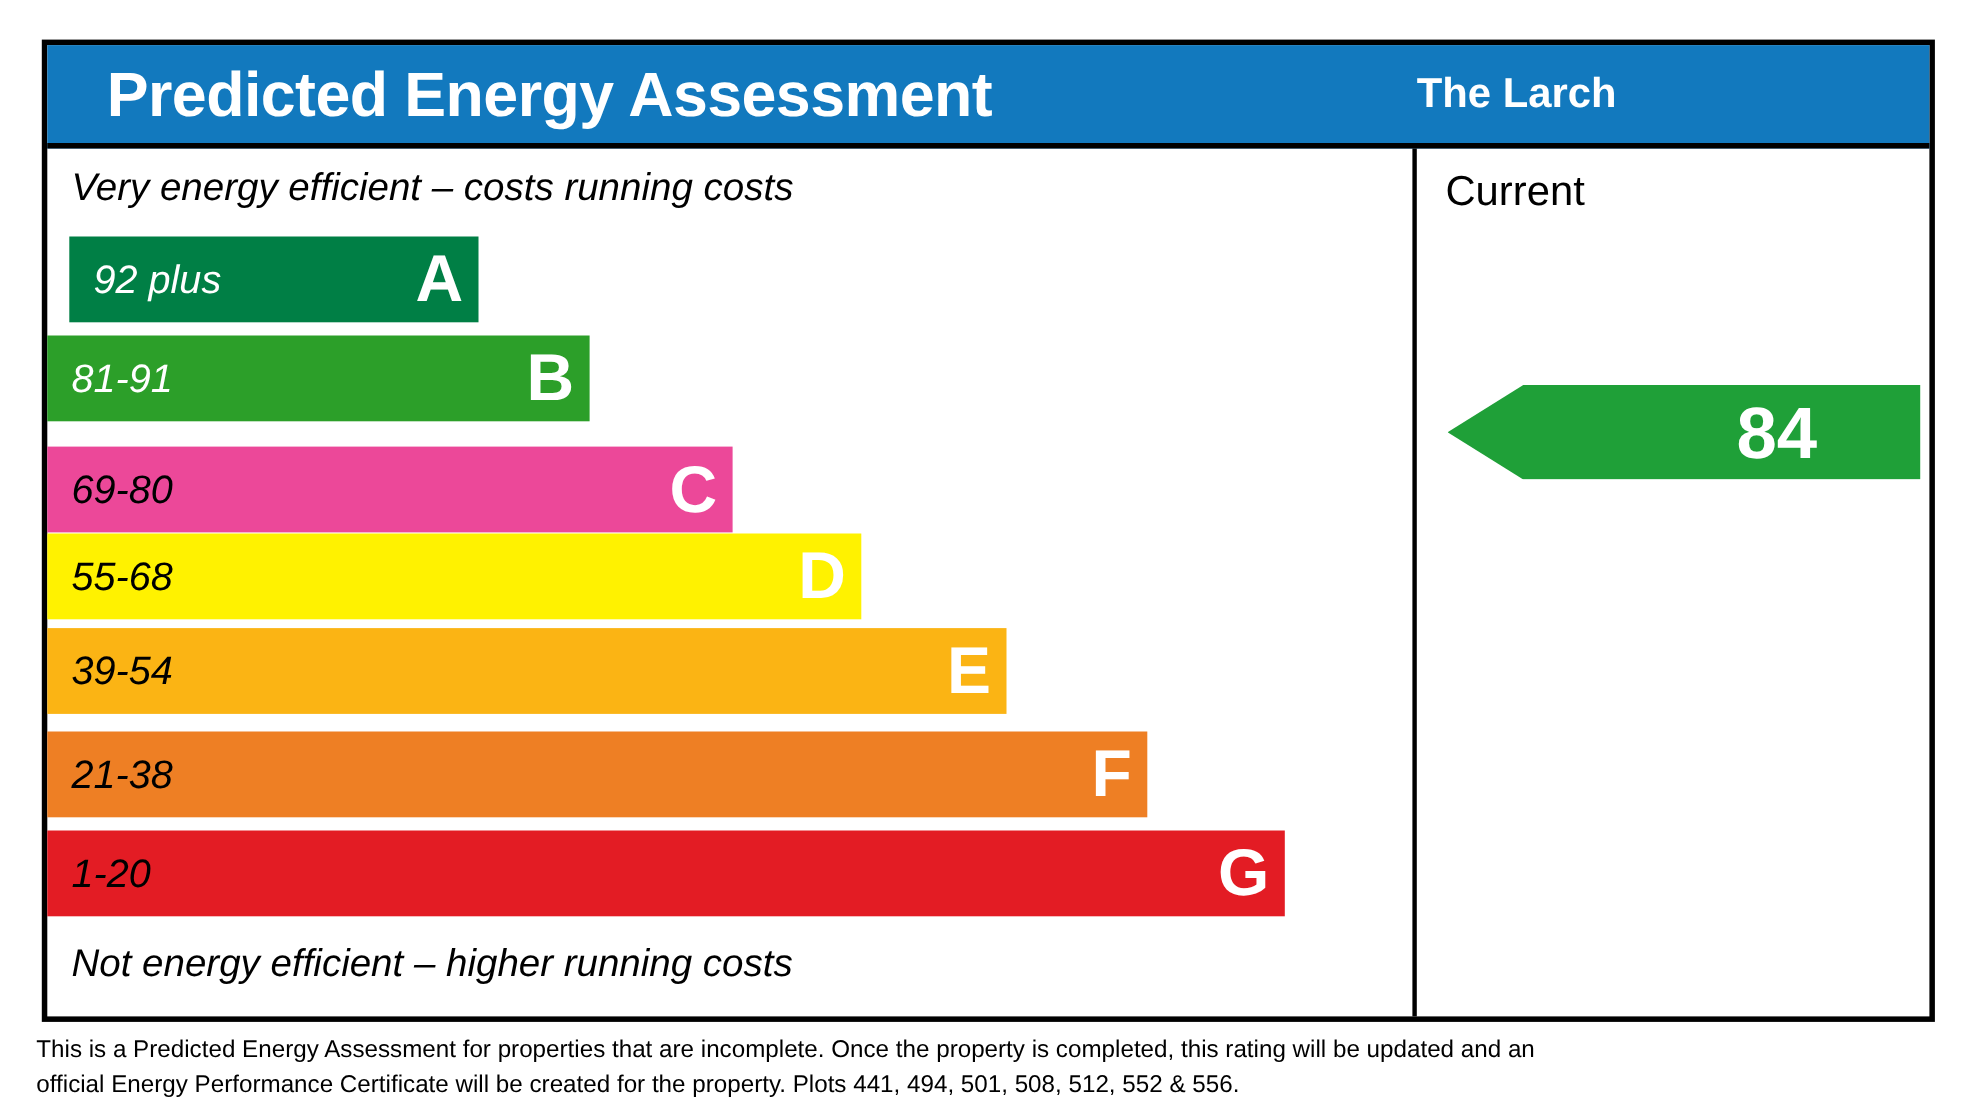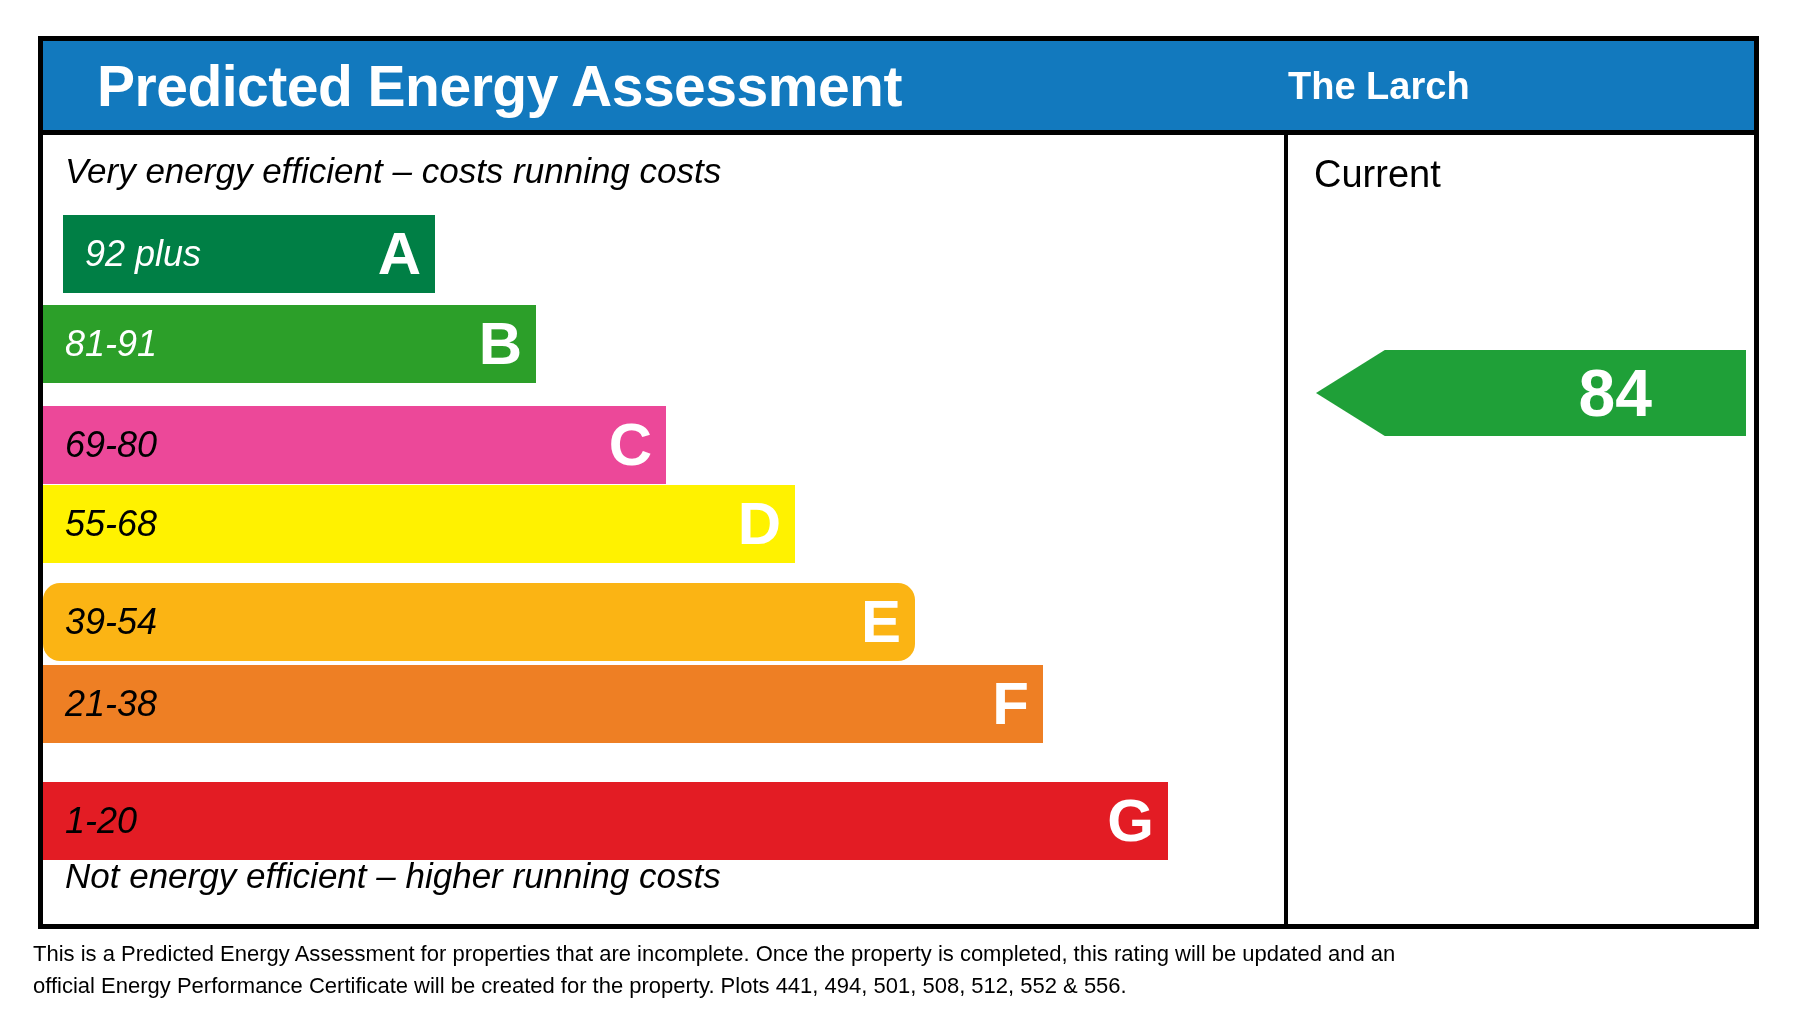--- a/index.html
+++ b/index.html
@@ -213,36 +213,36 @@
         <div class="band" style="top:90px;width:493px;background:#2C9F29;text-decoration:underline;">
           <span class="band-range txt-white">81-91</span>
           <span class="band-letter">B</span>
         </div>
 
         <div class="band" style="top:191px;width:623px;background:#ec4899;">
           <span class="band-range txt-black">69-80</span>
           <span class="band-letter">C</span>
         </div>
 
-        <div class="band" style="top:270px;width:740px;background:#FFF200;padding-left:12px;">
+        <div class="band" style="top:270px;width:740px;background:#FFF200;">
           <span class="band-range txt-black">55-68</span>
           <span class="band-letter">D</span>
         </div>
 
-        <div class="band" style="top:368px;width:872px;background:#FBB414;border-radius:17px;">
+        <div class="band" style="top:356px;width:872px;background:#FBB414;">
           <span class="band-range txt-black">39-54</span>
           <span class="band-letter">E</span>
         </div>
 
         <div class="band" style="top:450px;width:1000px;background:#EE7F24;">
           <span class="band-range txt-black">21-38</span>
           <span class="band-letter">F</span>
         </div>
 
-        <div class="band" style="top:540px;width:1125px;background:#E31C24;margin-top:27px;">
+        <div class="band" style="top:540px;width:1125px;background:#E31C24;">
           <span class="band-range txt-black">1-20</span>
           <span class="band-letter">G</span>
         </div>
 
       </div>
 
       <div class="caption caption-bottom">Not energy efficient – higher running costs</div>
 
       <div class="current-panel">
         <div class="current-heading">Current</div>

